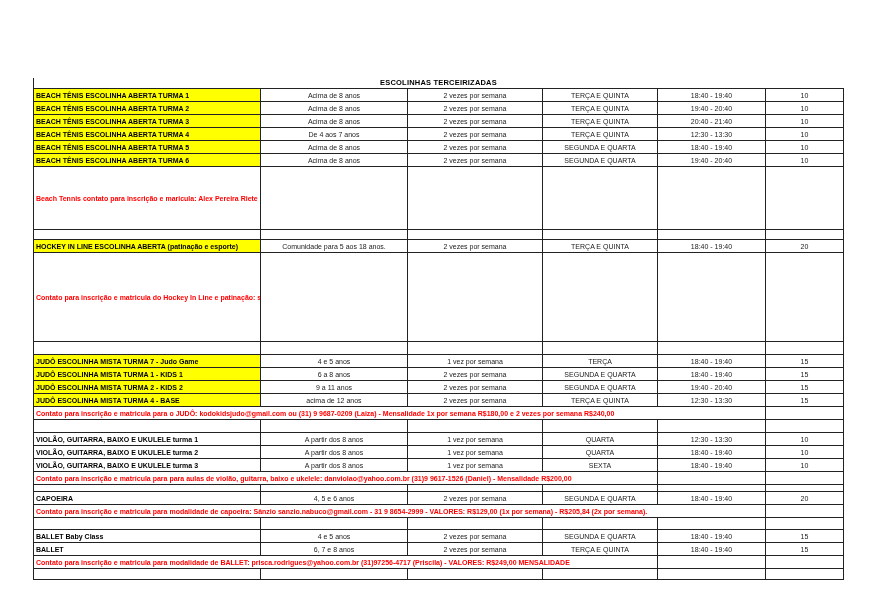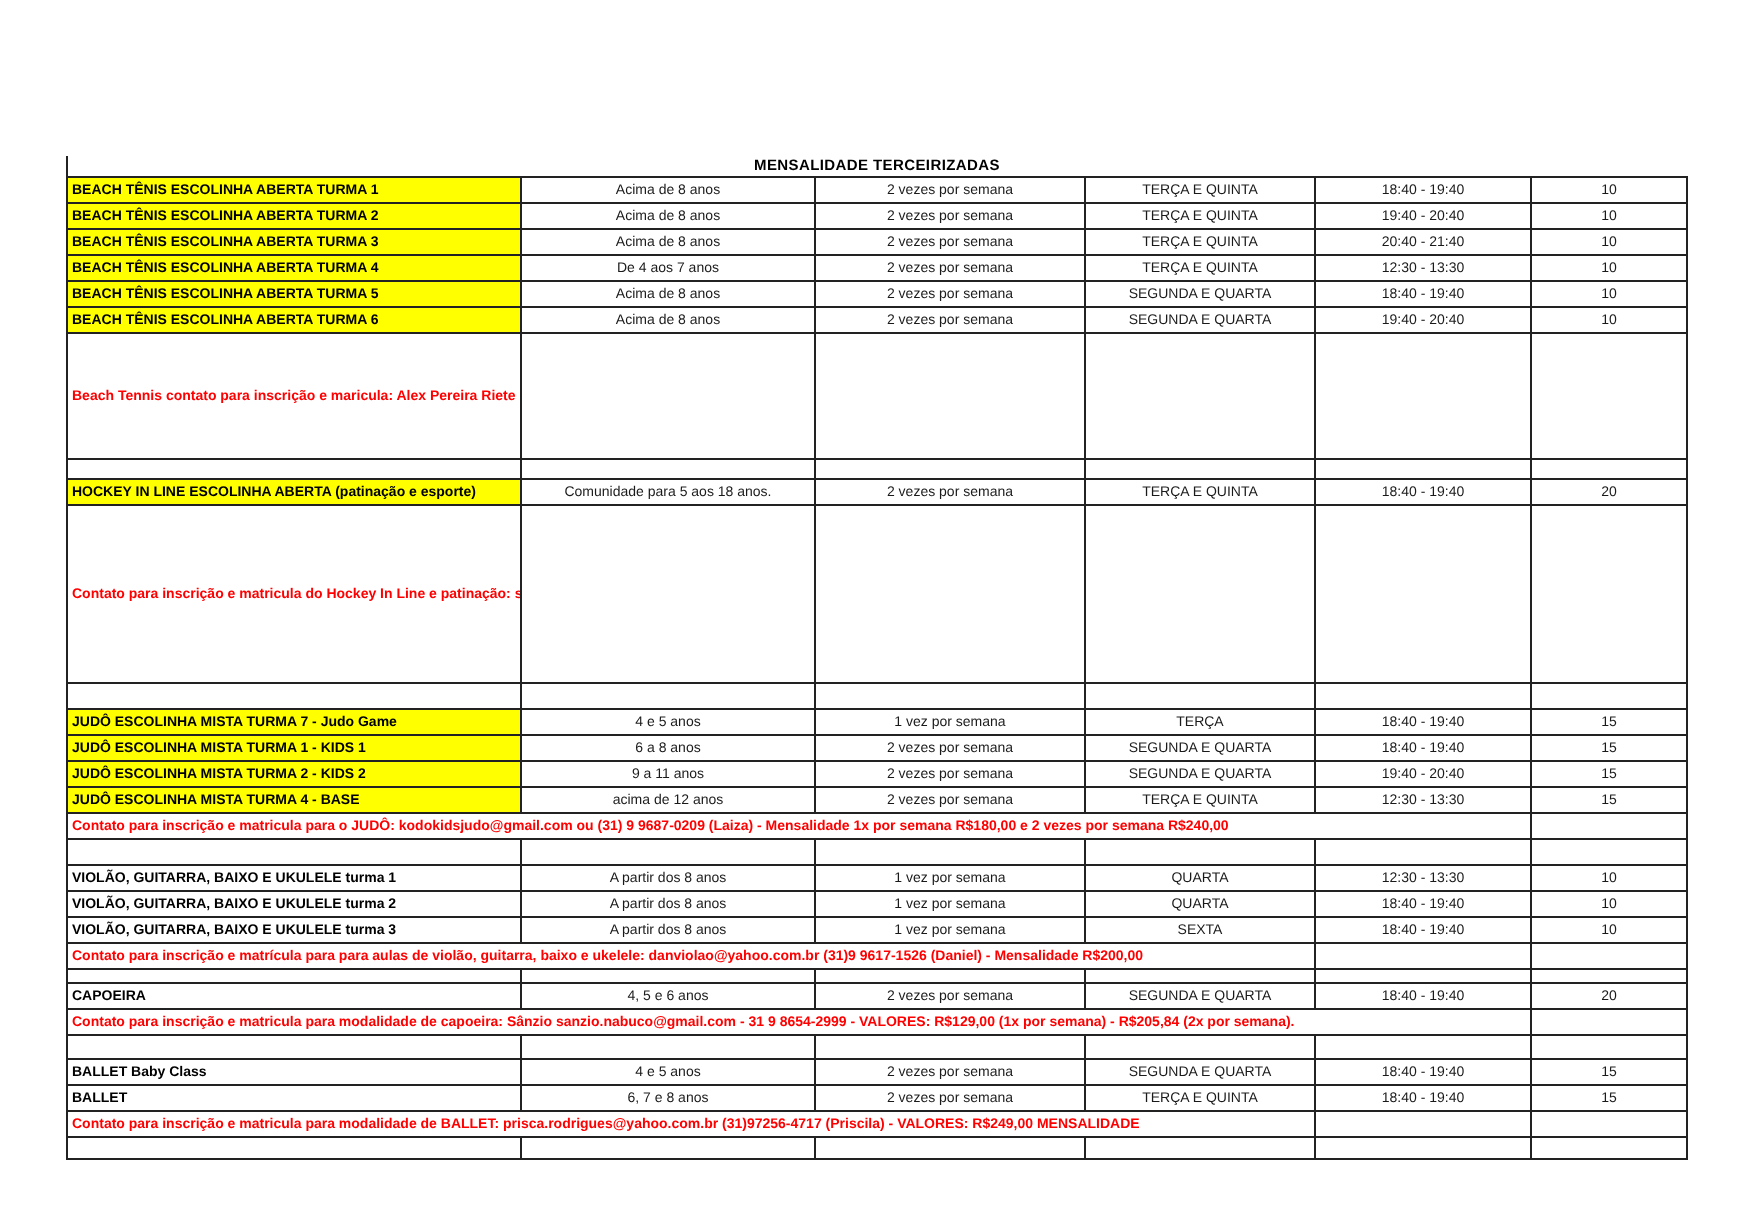--- a/index.html
+++ b/index.html
@@ -36,21 +36,21 @@
   td.contact-span{
     color:var(--contact);font-weight:bold;white-space:nowrap;
     font-size:7.4px;
   }
   tr{height:12px;}
 </style>
 </head>
 <body>
 
 <div class="sheet">
-  <div class="sheet-title">MENSALIDADE TERCEIRIZADAS</div>
+  <div class="sheet-title">ESCOLINHAS TERCEIRIZADAS</div>
   <table class="sched">
     <colgroup>
         <col style="width: 227px;">
         <col style="width: 147px;">
         <col style="width: 135px;">
         <col style="width: 115px;">
         <col style="width: 108px;">
         <col style="width: 78px;">
       </colgroup>
     <tbody>

